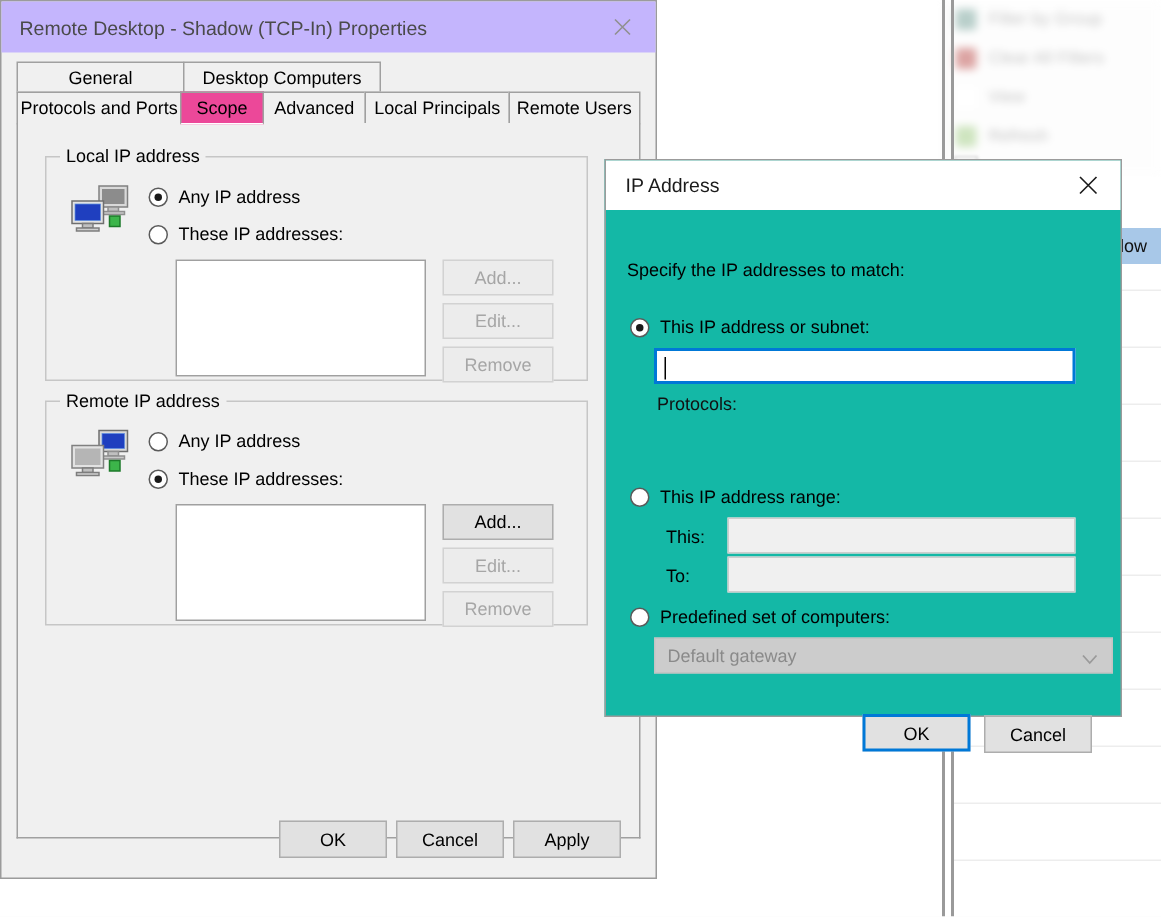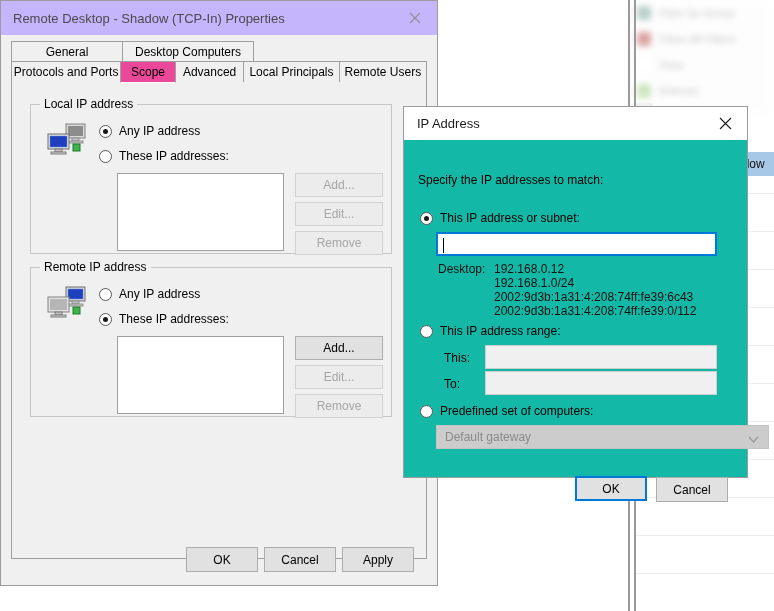--- a/index.html
+++ b/index.html
@@ -85,21 +85,21 @@
     display:inline-flex; align-items:center; justify-content:center; flex:0 0 auto;
   }
   .radio.on::after { content:""; width:5px; height:5px; border-radius:50%; background:#1a1a1a; }
   .listbox { position:absolute; background:#ffffff; border:1px solid #a0a0a0; }
   .btn {
     border:1px solid #adadad; background:#e1e1e1;
     font-size:12px; color:#000; text-align:center; cursor:default;
     display:flex; align-items:center; justify-content:center;
   }
   .btn.disabled { color:#a6a6a6; background:#ececec; border-color:#d2d2d2; }
-  .sidebtn { position:absolute; width:88px; height:24px; }
+  .sidebtn { position:absolute; width:74px; height:24px; }
 
   .footer-btns { position:absolute; left:0; bottom:0; width:438px; height:46px; }
   .footer-btns .btn { position:absolute; width:72px; height:25px; top:8px; }
 
   
   .pcicon { position:absolute; width:40px; height:34px; }
 
   
   .dlg {
     position:absolute; left:403px; top:106px; width:345px; height:372px;
@@ -291,43 +291,39 @@
 
       <div class="radio-line" style="left:16px; top:71px;">
         <span class="radio on"></span>
         <span>This IP address or subnet:</span>
       </div>
 
       <div class="tbox focus" style="left:32px; top:92px; width:281px;">
         <span class="caret"></span>
       </div>
 
-      <span class="ex-label" style="left:34px; top:122px;">Desktop:</span>
-      <span class="ex-list" style="left:90px; top:122px;">192.168.0.12
-192.168.1.0/24
-2002:9d3b:1a31:4:208:74ff:fe39:6c43
-2002:9d3b:1a31:4:208:74ff:fe39:0/112</span>
+      <span class="ex-label" style="left:34px; top:122px;">Protocols:</span>
 
       <div class="radio-line" style="left:16px; top:184px;">
         <span class="radio"></span>
         <span>This IP address range:</span>
       </div>
 
       <span class="dlg-label" style="left:40px; top:211px;">This:</span>
       <div class="tbox ro" style="left:81px; top:205px; width:232px;"></div>
 
       <span class="dlg-label" style="left:40px; top:237px;">To:</span>
       <div class="tbox ro" style="left:81px; top:231px; width:232px;"></div>
 
       <div class="radio-line" style="left:16px; top:264px;">
         <span class="radio"></span>
         <span>Predefined set of computers:</span>
       </div>
 
-      <div class="combo" style="left:32px; top:285px; width:333px;">
+      <div class="combo" style="left:32px; top:285px; width:306px;">
         <span>Default gateway</span>
         <span class="chev">
           <svg width="11" height="8" viewBox="0 0 11 8" aria-hidden="true">
             <path d="M1 1 L5.5 6 L10 1" stroke="#9a9a9a" stroke-width="1.2" fill="none"></path>
           </svg>
         </span>
       </div>
 
       <div class="btn default" style="left:171px; top:336px;">OK</div>
       <div class="btn" style="left:252px; top:337px;">Cancel</div>

